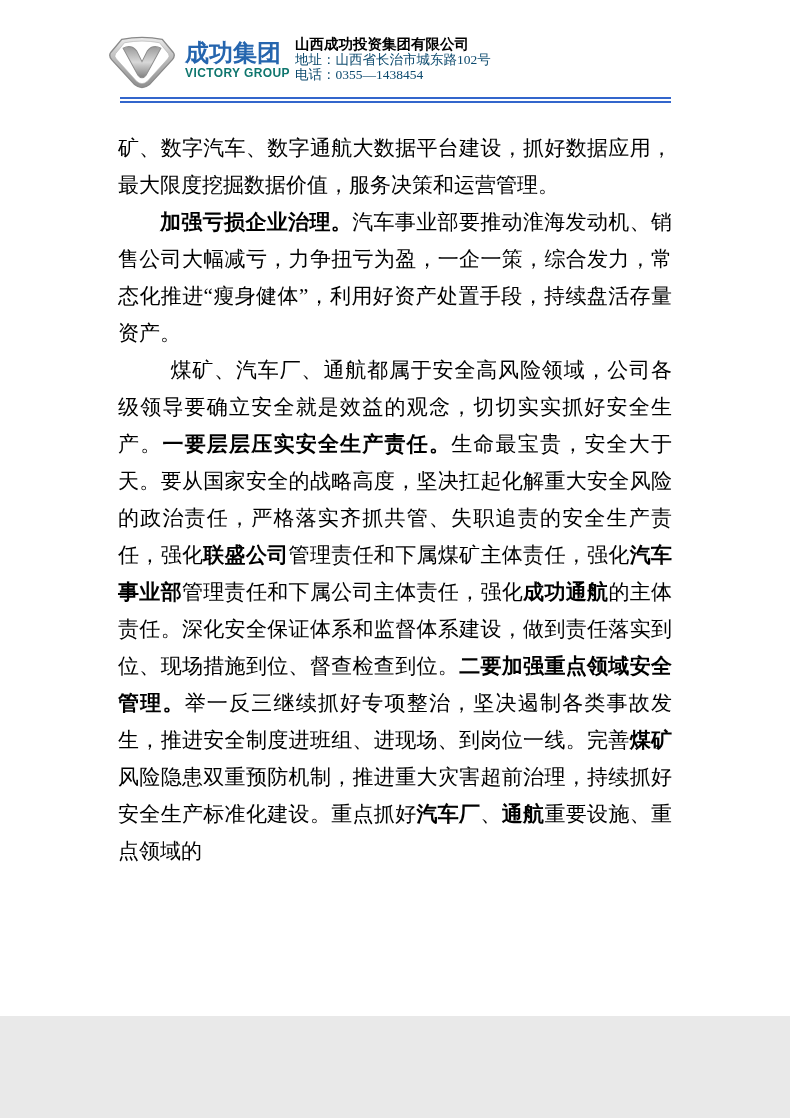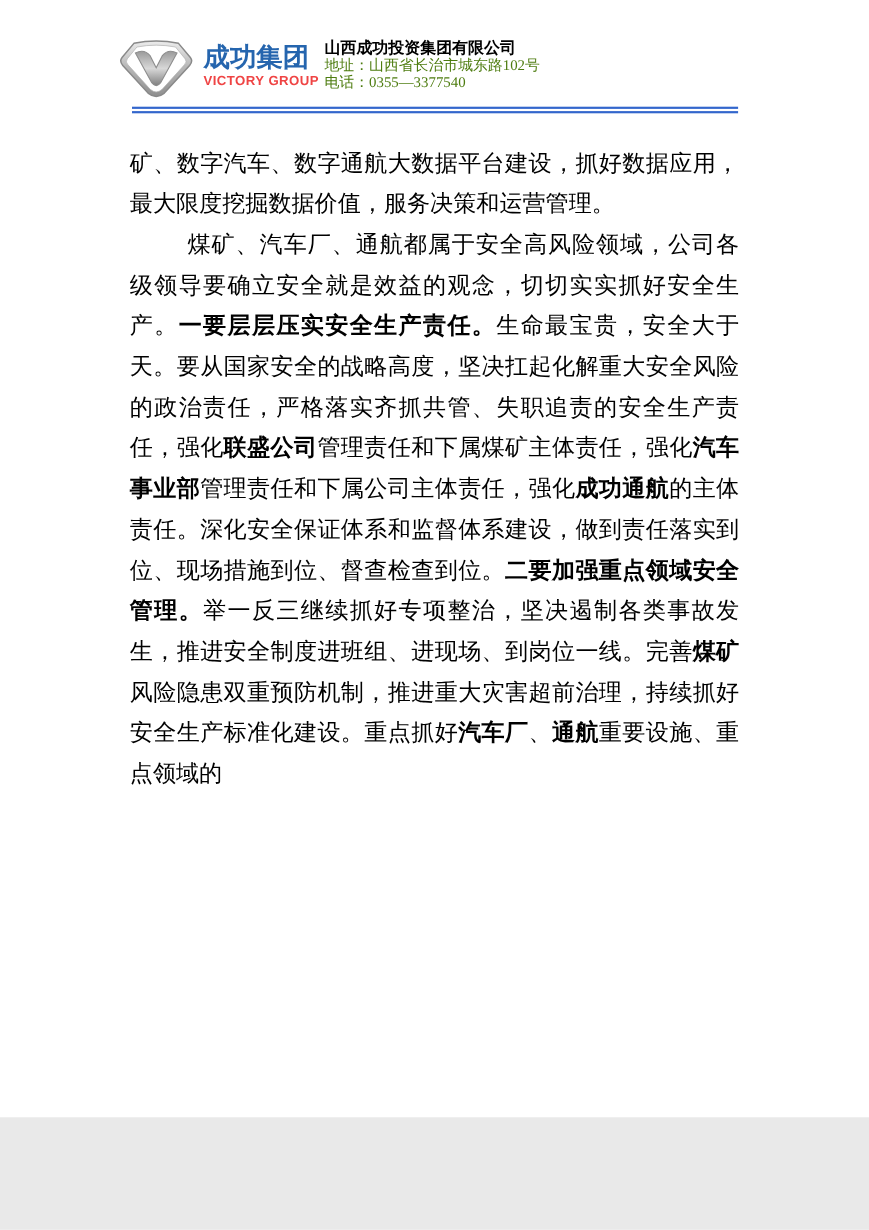--- a/index.html
+++ b/index.html
@@ -22,21 +22,21 @@
     font-weight:bold;font-size:24px;line-height:26px;letter-spacing:0px;
     white-space:nowrap;
   }
   .brand-en{
     font-family:"Liberation Sans","DejaVu Sans",sans-serif;
     font-weight:bold;font-size:12px;line-height:13px;letter-spacing:0.4px;
     white-space:nowrap;margin-top:1px;
   }
   .company{margin-left:10px;margin-top:3px;font-family:"Liberation Serif","DejaVu Serif",serif;}
   .company-name{font-size:14.5px;font-weight:bold;line-height:15px;color:#000000;white-space:nowrap;}
-  .company-line{font-size:13.5px;line-height:15px;color:#4d7c0f;white-space:nowrap;margin-top:0px;}
+  .company-line{font-size:13.5px;line-height:15px;color:#0c4a6e;white-space:nowrap;margin-top:0px;}
 
   .header-rule{
     position:absolute;left:120px;top:97px;width:551px;height:2px;
     border-top:2px solid;border-bottom:2px solid;
   }
 
   
   .doc-body{
     position:absolute;left:118px;top:130px;width:554px;
     font-size:21px;line-height:37px;
@@ -73,31 +73,32 @@
           <stop offset="0.5" stop-color="#d8d8d8"></stop>
           <stop offset="1" stop-color="#7f7f7f"></stop>
         </linearGradient>
       </defs>
       <path d="M20,5 Q50,-1 80,5 L96,24 Q100,29 95,35 L61,72 Q50,81 39,72 L5,35 Q0,29 4,24 Z" fill="url(#sil)" stroke="#898989" stroke-width="2"></path>
       <path d="M24,10 Q50,5 76,10 L89,26 Q92,30 88,34 L58,67 Q50,74 42,67 L12,34 Q8,30 11,26 Z" fill="#ffffff" stroke="#b5b5b5" stroke-width="1"></path>
       <path d="M22,18 Q34,12 42,22 L50,38 L58,22 Q66,12 78,18 L56,58 Q50,66 44,58 Z" fill="url(#sil2)" stroke="#8d8d8d" stroke-width="1.5"></path>
     </svg>
     <div class="brand">
       <div class="brand-cn" style="color: rgb(37, 101, 174);">成功集团</div>
-      <div class="brand-en" style="color: #ef4444;">VICTORY GROUP</div>
+      <div class="brand-en" style="color: #0f766e;">VICTORY GROUP</div>
     </div>
     <div class="company">
       <div class="company-name">山西成功投资集团有限公司</div>
       <div class="company-line">地址：山西省长治市城东路102号</div>
-      <div class="company-line">电话：0355—3377540</div>
+      <div class="company-line">电话：0355—1438454</div>
     </div>
   </div>
 
   <div class="header-rule" style="border-color: rgb(51, 102, 204);"></div>
 
   <div class="doc-body">
       <p class="para"><span>矿、数字汽车、数字通航大数据平台建设，抓好数据应用，最大限度挖掘数据价值，服务决策和运营管理。</span></p>
+      <p class="para indent"><span class="bold">加强亏损企业治理。</span><span>汽车事业部要推动淮海发动机、销售公司大幅减亏，力争扭亏为盈，一企一策，综合发力，常态化推进“瘦身健体”，利用好资产处置手段，持续盘活存量资产。</span></p>
       <p class="para extra-indent"><span>煤矿、汽车厂、通航都属于安全高风险领域，公司各级领导要确立安全就是效益的观念，切切实实抓好安全生产。</span><span class="bold">一要层层压实安全生产责任。</span><span>生命最宝贵，安全大于天。要从国家安全的战略高度，坚决扛起化解重大安全风险的政治责任，严格落实齐抓共管、失职追责的安全生产责任，强化</span><span class="bold">联盛公司</span><span>管理责任和下属煤矿主体责任，强化</span><span class="bold">汽车事业部</span><span>管理责任和下属公司主体责任，强化</span><span class="bold">成功通航</span><span>的主体责任。深化安全保证体系和监督体系建设，做到责任落实到位、现场措施到位、督查检查到位。</span><span class="bold">二要加强重点领域安全管理。</span><span>举一反三继续抓好专项整治，坚决遏制各类事故发生，推进安全制度进班组、进现场、到岗位一线。完善</span><span class="bold">煤矿</span><span>风险隐患双重预防机制，推进重大灾害超前治理，持续抓好安全生产标准化建设。重点抓好</span><span class="bold">汽车厂</span><span>、</span><span class="bold">通航</span><span>重要设施、重点领域的</span></p>
     </div>
 
   <div class="page-number">- 29 -</div>
 
 </div>
 
 </body></html>

